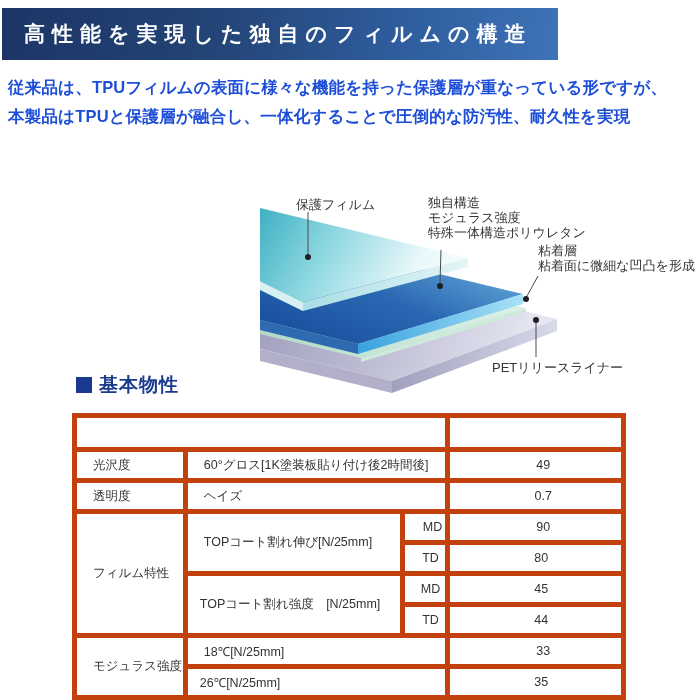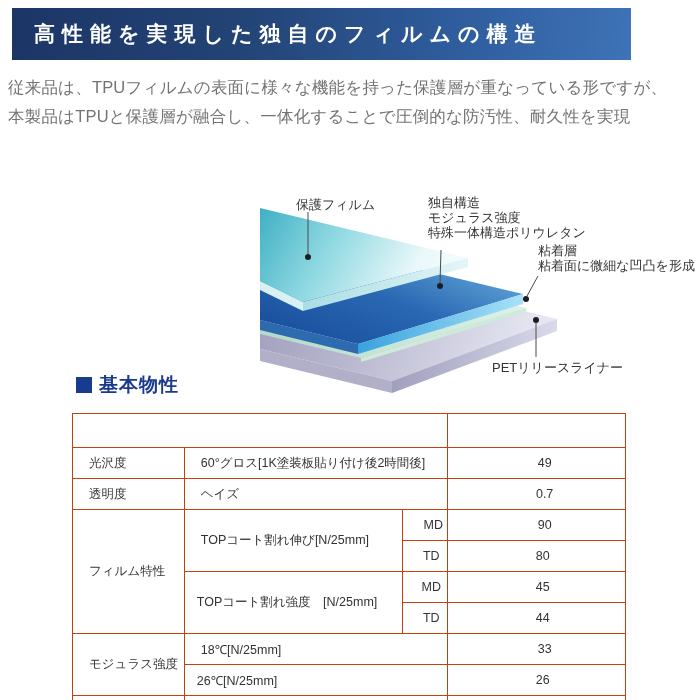--- a/index.html
+++ b/index.html
@@ -1,46 +1,46 @@
 <!DOCTYPE html>
 <html><head>
 <meta charset="utf-8">
 <style>
   html,body{margin:0;padding:0;background:#ffffff;}
   body{width:700px;height:700px;position:relative;overflow:hidden;
        font-family:"Liberation Sans",sans-serif;-webkit-font-smoothing:antialiased;}
 
   
-  .banner{position:absolute;left:12px;top:8px;width:619px;height:52px;
+  .banner{position:absolute;left:2px;top:8px;width:556px;height:52px;
     background:linear-gradient(97deg,#1c3566 0%,#234476 38%,#2f5d9e 72%,#3e73b7 100%);}
   .banner-text{display:block;line-height:52px;padding-left:22px;color:#ffffff;
     font-family:"Liberation Serif",serif;font-weight:600;font-size:21px;letter-spacing:7px;white-space:nowrap;}
 
   
-  .intro{position:absolute;left:8px;top:73px;width:688px;color:#737373;
-    font-size:16.5px;line-height:29px;font-weight:400;letter-spacing:0.2px;}
+  .intro{position:absolute;left:8px;top:73px;width:688px;color:#1d4ed8;
+    font-size:16.5px;line-height:29px;font-weight:700;letter-spacing:0.2px;}
 
   
   .diagram{position:absolute;left:250px;top:178px;width:440px;height:207px;margin-top:16px;}
   .diagram svg{position:absolute;left:0;top:0;}
   .dlabel{position:absolute;color:#333333;font-size:13px;line-height:15px;white-space:nowrap;}
   .lbl-film{left:46px;top:3px;}
   .lbl-unique{left:178px;top:1px;}
   .lbl-adhesive{left:288px;top:49px;font-family:Liberation Serif, serif;}
   .lbl-pet{left:242px;top:166px;}
 
   
   .section-head{position:absolute;left:76px;top:372px;display:flex;align-items:center;
     color:#1a3a8e;font-weight:bold;font-size:19px;letter-spacing:1px;}
   .bullet-square{width:16px;height:16px;background:#1a3a8e;display:inline-block;margin-right:7px;}
 
   
   table.props{position:absolute;left:72px;top:413px;width:554px;border-collapse:collapse;
     font-size:12.5px;color:#333333;}
-  table.props td{border:1px solid #c2410c;padding:0 0 0 12px;background:#ffffff;}
+  table.props td{border:5px solid #c2410c;padding:0 0 0 12px;background:#ffffff;}
   table.props{border:1px solid #8a8a8a;}
   td.center{text-align:center;padding:0;}
   tr.h-header{height:34px;}
   tr.h-row{height:31px;}
   td.diag{background-image:linear-gradient(to bottom right,transparent 49.5%,#9a9a9a 49.5%,#9a9a9a 50.6%,transparent 50.6%);
     border-bottom:1px solid #8a8a8a;border-right:1px solid #8a8a8a;}
   td.prodhdr{background:linear-gradient(to right,#5b9bd2 0%,#2d5ca2 60%,#17356f 100%);
     color:#ffffff;font-weight:bold;text-align:center;padding:0;border-bottom:1px solid #8a8a8a;}
   tr.sep td{border-top:1px solid #8a8a8a;padding-left:16px;}
   td.outer-l{border-left:1px solid #8a8a8a;}
@@ -192,21 +192,21 @@
     <td class="center">TD</td>
     <td class="center outer-r">44</td>
   </tr>
   <tr class="h-row sep">
     <td rowspan="2" class="outer-l">モジュラス強度</td>
     <td colspan="2">18℃[N/25mm]</td>
     <td class="center outer-r">33</td>
   </tr>
   <tr class="h-row">
     <td colspan="2">26℃[N/25mm]</td>
-    <td class="center outer-r">26</td>
+    <td class="center outer-r">35</td>
   </tr>
   <tr class="h-row sep">
     <td rowspan="2" class="outer-l">粘着力</td>
     <td colspan="2">貼付30min後測定[N/25mm]</td>
     <td class="center outer-r">23</td>
   </tr>
 
 </tbody>
   </table>
 

